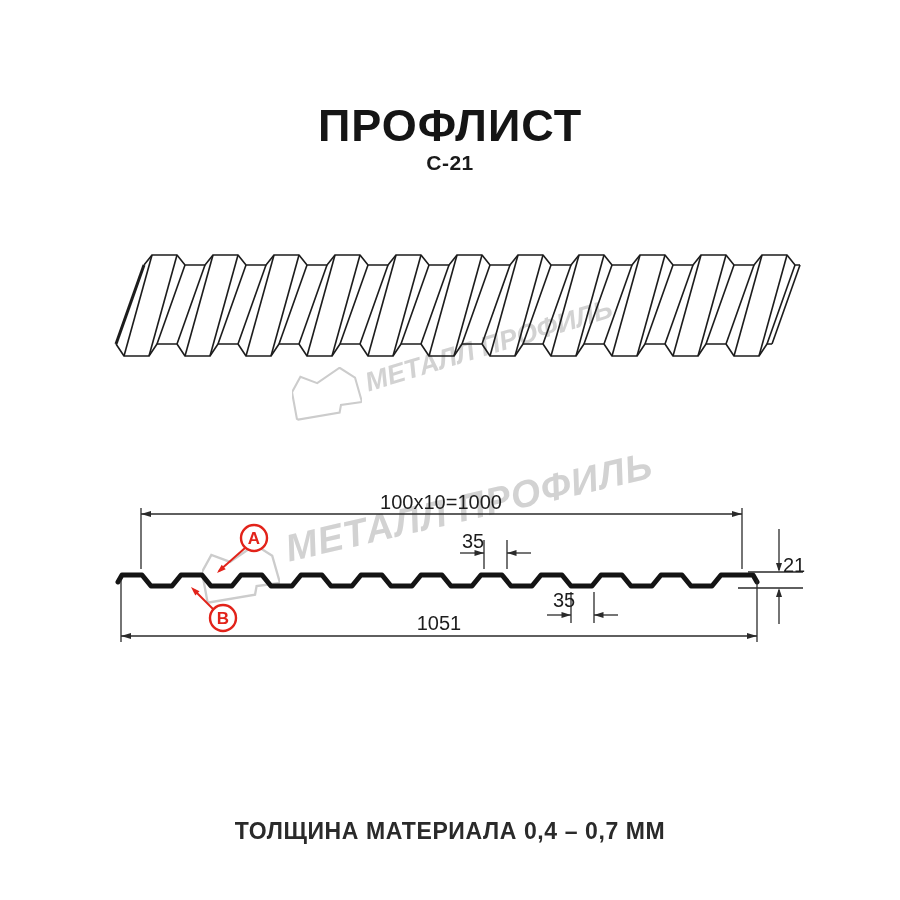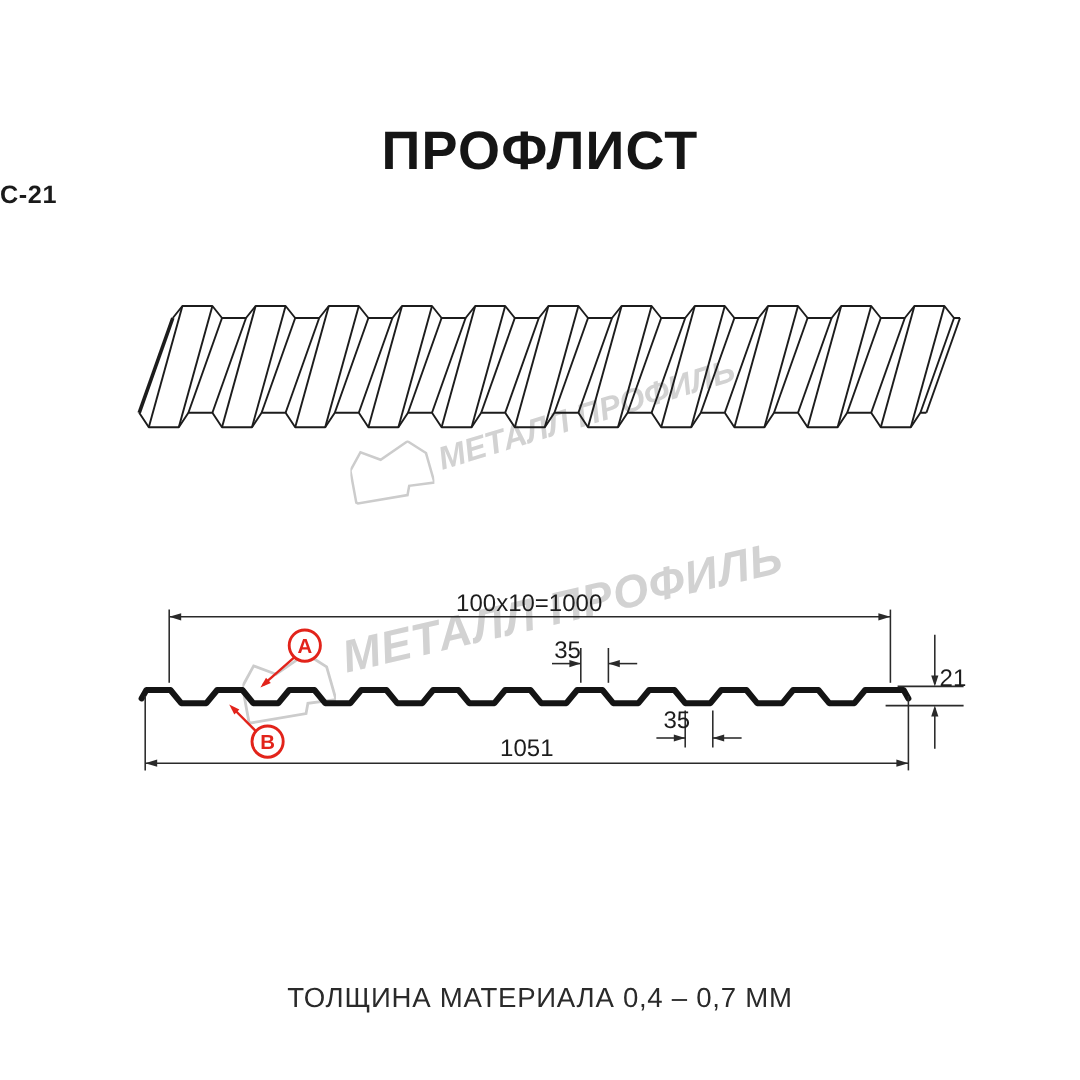--- a/index.html
+++ b/index.html
@@ -1,24 +1,24 @@
 <!DOCTYPE html>
 <html><head>
 <meta charset="utf-8">
 <style>
   html,body{margin:0;padding:0;}
   body{width:900px;height:900px;position:relative;background:#ffffff;overflow:hidden;
        font-family:"Liberation Sans","DejaVu Sans",sans-serif;}
   .page{position:absolute;inset:0;width:900px;height:900px;margin-top:24px;}
   .title{position:absolute;left:0;top:76px;width:900px;text-align:center;
          font-size:45px;font-weight:bold;letter-spacing:1px;color:#151515;z-index:3;}
-  .subtitle{position:absolute;left:0;top:127px;width:900px;
+  .subtitle{position:absolute;left:0;top:127px;width:900px;text-align:center;
          font-size:21px;font-weight:bold;letter-spacing:0.5px;color:#1a1a1a;z-index:3;}
   .footer{position:absolute;left:0;top:794px;width:900px;text-align:center;
-         font-size:23px;font-weight:400;letter-spacing:0.6px;color:#2a2a2a;z-index:3;}
+         font-size:23px;font-weight:700;letter-spacing:0.6px;color:#2a2a2a;z-index:3;}
   .wm-logo{position:absolute;z-index:1;}
   .wm-text{position:absolute;z-index:1;font-weight:bold;font-style:italic;
            white-space:nowrap;color:#d2d2d2;transform-origin:0 50%;line-height:1;}
   .wm-text.one{left:366px;top:346px;font-size:27px;transform:rotate(-17deg);}
   .wm-text.two{left:286px;top:506px;font-size:38px;transform:rotate(-13deg);letter-spacing:1px;}
   svg.tech{position:absolute;left:0;top:0;z-index:2;}
   .dim-text{font-size:20px;fill:#1d1d1d;}
   .marker-letter{font-size:17px;font-weight:600;fill:#e2231a;}
 </style>
 </head>

